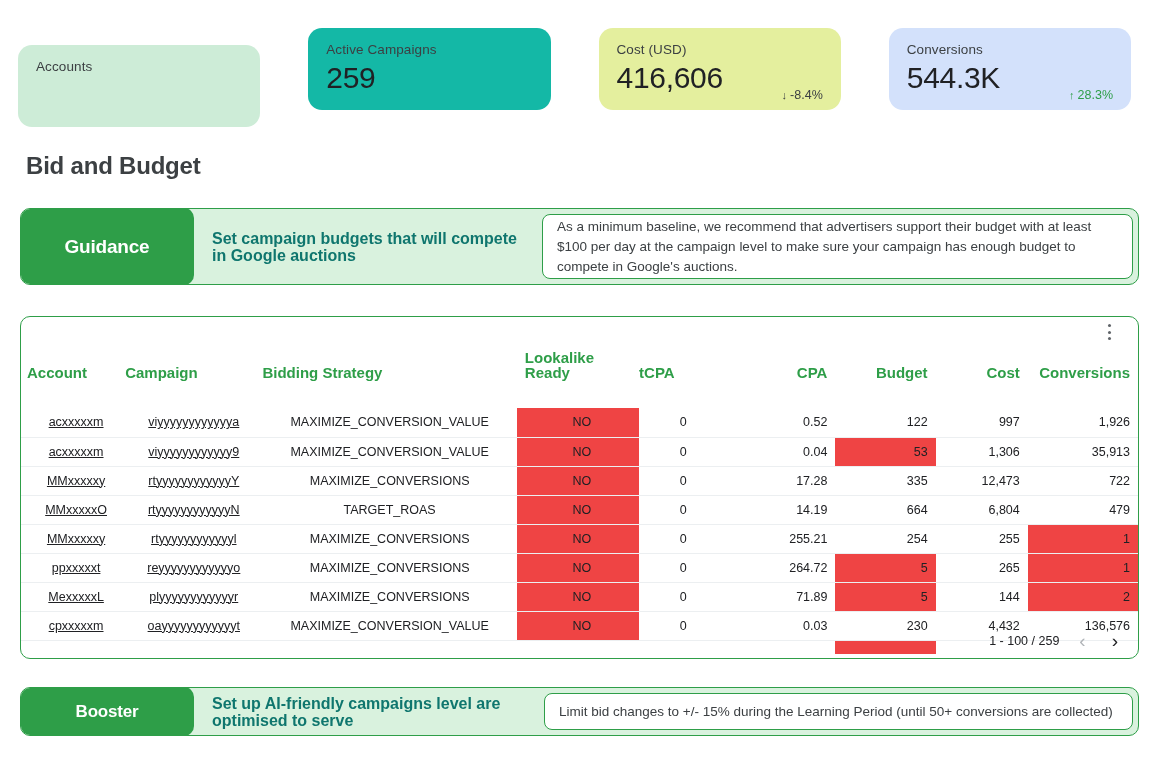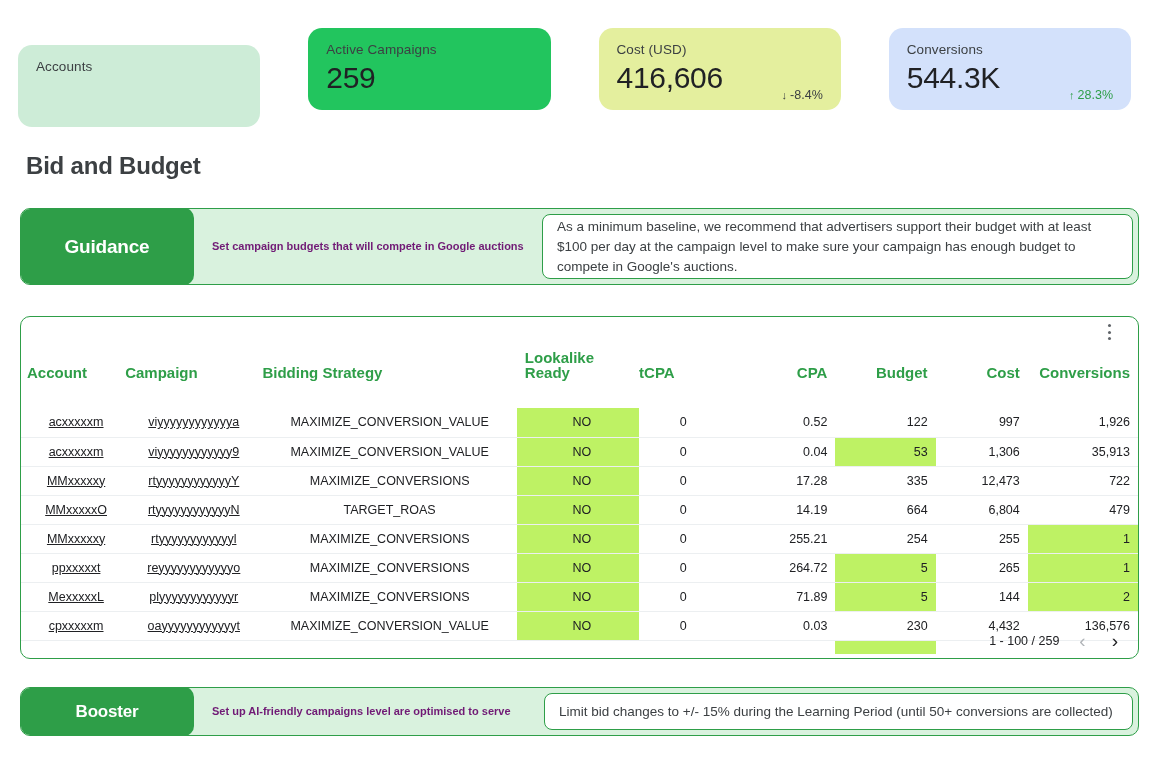--- a/index.html
+++ b/index.html
@@ -91,23 +91,23 @@
     margin: -1px 0 -1px -1px;
   }
   #guidance-banner .banner-chip { flex-basis: 174px; }
   #booster-banner  .banner-chip { flex-basis: 174px; font-size: 17px; }
 
   .banner-subtitle {
     flex: 0 0 348px;
     display: flex;
     align-items: center;
     padding: 0 18px 0 18px;
-    font-size: 11px;
+    font-size: 16px;
     font-weight: bold;
-    color: #701a75;
+    color: #0f766e;
     line-height: 17px;
   }
   #booster-banner .banner-subtitle { flex-basis: 350px; }
 
   .banner-body {
     flex: 1 1 auto;
     margin: 5px 5px 5px 0;
     background: #ffffff;
     border: 1px solid #2e9e48;
     border-radius: 8px;
@@ -174,21 +174,21 @@
     padding: 0;
     border-bottom: 1px solid #eceff1;
     vertical-align: middle;
   }
   tbody td.left { text-align: center; }
   tbody td .link {
     text-decoration: underline;
     color: #202124;
     cursor: pointer;
   }
-  .hl { background: #bef264; }
+  .hl { background: #ef4444; }
   .cell-pad-l { padding-left: 8px; }
   .cell-pad-r { padding-right: 8px; }
 
   
   col.c-account  { width: 104px; }
   col.c-campaign { width: 137px; }
   col.c-bidding  { width: 254px; }
   col.c-look     { width: 122px; }
   col.c-tcpa     { width: 88px;  }
   col.c-cpa      { width: 108px; }
@@ -222,21 +222,21 @@
   .pg-prev { color: #b0b4b8; }
   .pg-next { color: #202124; }
 </style>
 </head>
 <body>
 
 <div class="kpi-row" id="kpi-row">
     <div class="kpi-card" style="background: rgb(205, 236, 215); margin-top: 17px;">
       <div class="kpi-label">Accounts</div>
     </div>
-    <div class="kpi-card" style="background: #22c55e;">
+    <div class="kpi-card" style="background: #14b8a6;">
       <div class="kpi-label">Active Campaigns</div>
       <div class="kpi-value">259</div>
     </div>
     <div class="kpi-card" style="background: rgb(228, 239, 158);">
       <div class="kpi-label">Cost (USD)</div>
       <div class="kpi-value">416,606</div>
       <div class="kpi-delta" style="color: rgb(60, 64, 67);">
         <span class="delta-arrow">↓</span>
         <span>-8.4%</span>
       </div>

